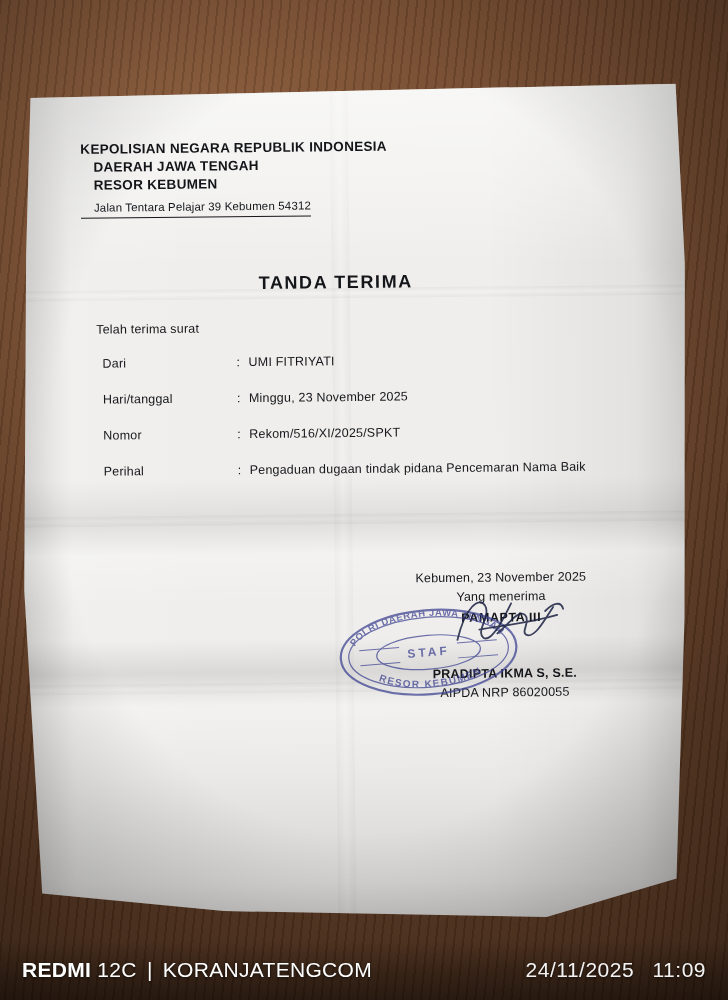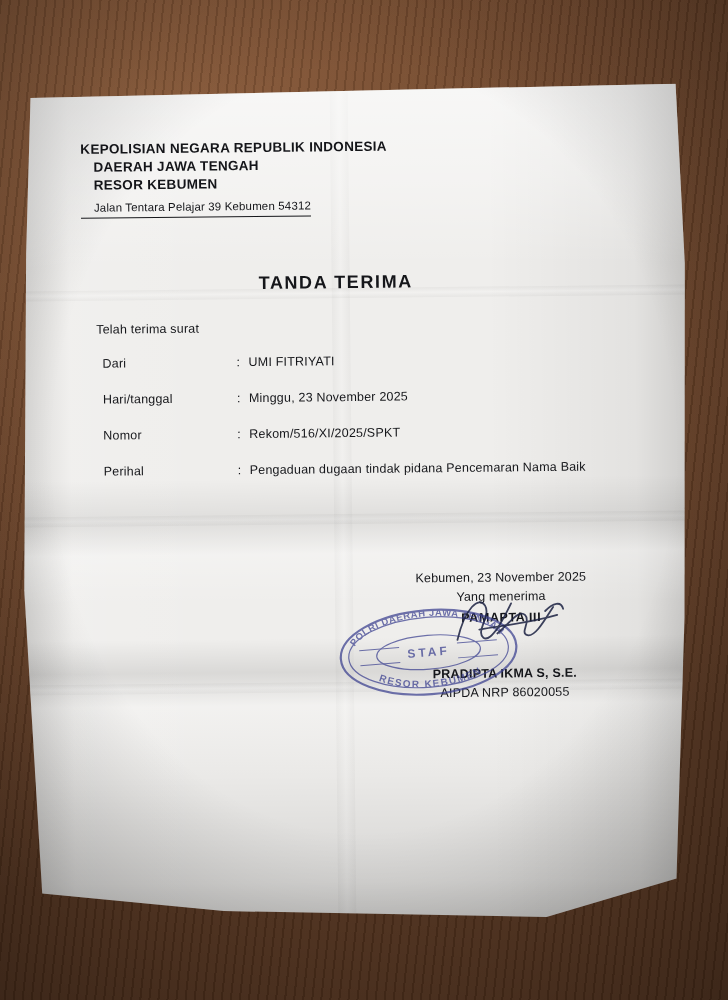--- a/index.html
+++ b/index.html
@@ -367,14 +367,26 @@
 
     </div>
 
     <div class="fold-v"></div>
     <div class="fold-h1"></div>
     <div class="fold-h2"></div>
     <div class="fold-h3"></div>
     <div class="paper-shade"></div>
   </div>
 
+  <div class="watermark">
+    <div class="wm-left">
+      <span class="wm-brand">REDMI</span>
+      <span class="wm-model">12C</span>
+      <span class="wm-sep">|</span>
+      <span class="wm-site">KORANJATENGCOM</span>
+    </div>
+    <div class="wm-right">
+      <span>24/11/2025</span>
+      <span class="wm-time">11:09</span>
+    </div>
+  </div>
 
 </div>
 
 </body></html>

